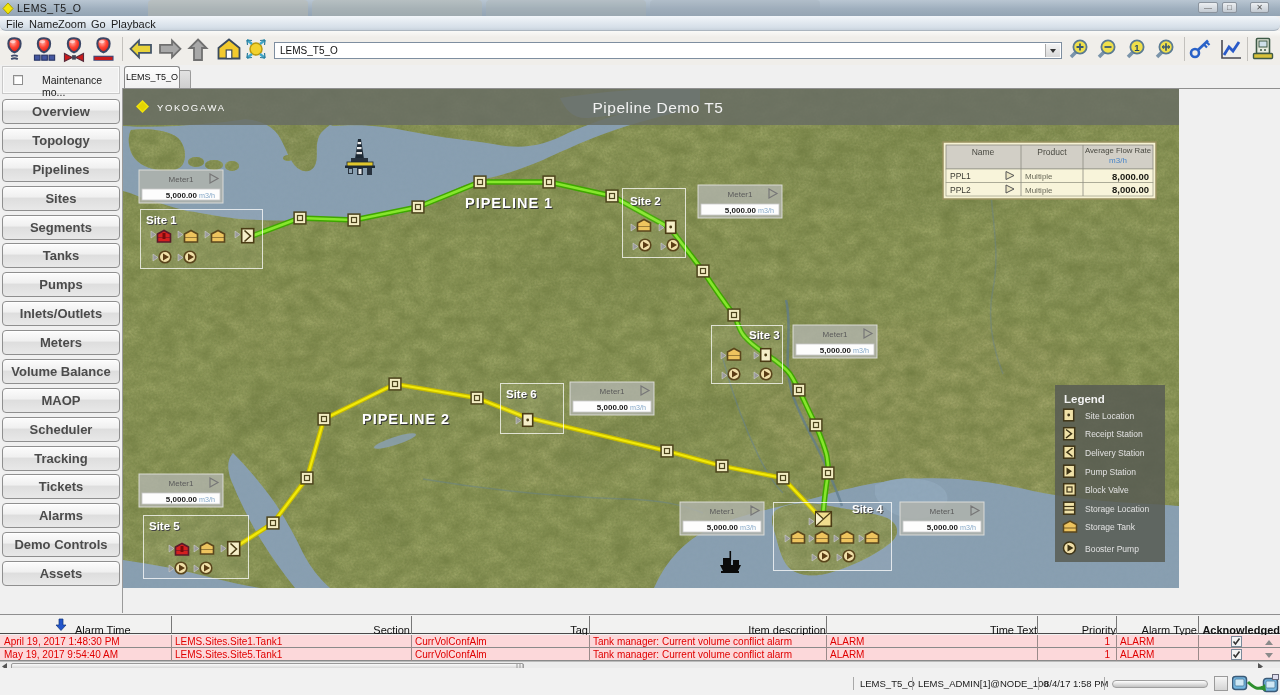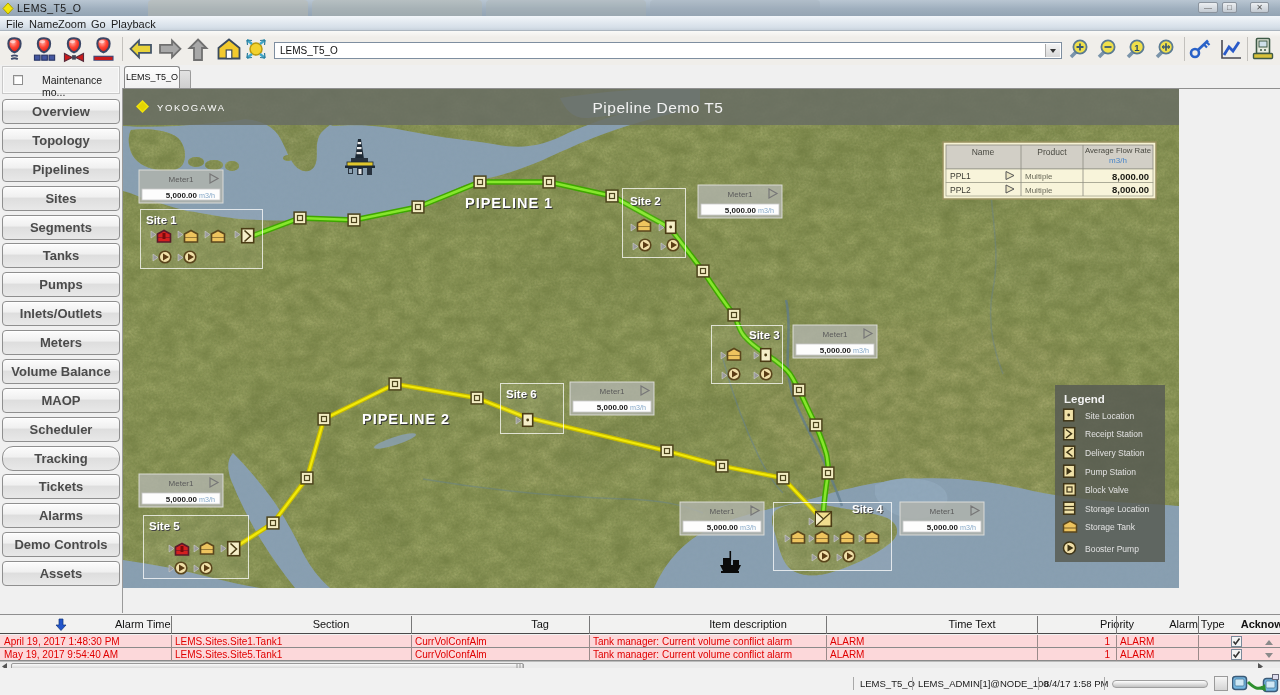--- a/index.html
+++ b/index.html
@@ -10,21 +10,21 @@
   #titlebar { left:0; top:0; width:1280px; height:16px;
     background:linear-gradient(180deg,#b9c6d2 0%,#9fafbe 55%,#93a4b4 100%); }
   #titlebar .ghost { position:absolute; top:0; height:16px; border-radius:4px 4px 0 0; }
   #title-text { position:absolute; left:17px; top:2px; font-size:10.5px; color:#1a1a1a; letter-spacing:0.4px;}
   
   .winbtn { position:absolute; top:2px; height:11px; background:linear-gradient(180deg,#eceff2,#c3cad2);
     border:1px solid #8b949e; border-radius:2px; color:#555; font-size:8px; line-height:10px; text-align:center; }
   
   #menubar { left:0; top:16px; width:1280px; height:15px;
     background:linear-gradient(180deg,#f2f6fa 0%,#d6dfe8 80%,#c9d3dd 100%);
-    border-bottom:1px solid #aab4be; font-size:11px; color:#1c1c1c; }
+    border-bottom:1px solid #aab4be; font-size:11px; color:#1c1c1c;border-radius:6px; }
   #menubar span { position:absolute; top:2px; }
   
   #toolbar { left:0; top:31px; width:1280px; height:34px; background:linear-gradient(180deg,#fafaf8 0%,#f0eeea 18%); }
   .tsep { position:absolute; top:6px; width:1px; height:24px; background:#c3c1bd; }
   #combo { position:absolute; left:274px; top:11px; width:788px; height:17px; background:#fff;
     border:1px solid #7e8ea0; font-size:10px; color:#111; }
   #combo .txt{ position:absolute; left:5px; top:2px; }
   #combo .dd { position:absolute; right:1px; top:1px; width:15px; height:13px; background:linear-gradient(180deg,#f4f4f4,#d8d8d8); border-left:1px solid #aaa; }
   #combo .dd:after{ content:""; position:absolute; left:4px; top:5px; border:3.5px solid transparent; border-top:4.5px solid #333; }
   
@@ -38,21 +38,21 @@
   #paneline { left:122px; top:88px; width:1158px; height:1px; background:#8f8f8f; }
   #paneleft { left:122px; top:88px; width:1px; height:525px; background:#9a9a9a; }
   
   .sbtn { position:absolute; left:2px; width:118px; height:25px;
     background:linear-gradient(180deg,#fcfcfc 0%,#f0f0f0 42%,#dedede 50%,#e8e8e8 100%);
     border:1px solid #8f8f8f; border-radius:4px; color:#4b4b4b; font-weight:bold; font-size:13px;
     text-align:center; line-height:23px; box-shadow:inset 0 1px 0 #fff; }
   
   #alarmpane { left:0; top:614px; width:1280px; height:54px; background:#f1f1f1; border-top:1px solid #8f8f8f;}
   #alarmhdr { position:absolute; left:0; top:1px; width:1280px; height:18px; background:#f2f2f1; border-bottom:1px solid #4a4a4a; font-size:11px; color:#111;}
-  .hcol { position:absolute; top:2px; text-align:center;margin-left:40px; }
+  .hcol { position:absolute; top:8px; text-align:right; }
   .vline { position:absolute; top:0; width:1px; background:#787878; }
   .arow { position:absolute; left:0; width:1280px; height:13px; background:#fcd8da; border-bottom:1px solid #8a8a8a; font-size:10px; color:#e00000; white-space:nowrap;}
   .arow span{ position:absolute; top:1px; }
   #hscroll { position:absolute; left:0; top:46px; width:1280px; height:9px; background:#ececec; border-top:1px solid #bbb;}
   #hthumb { position:absolute; left:11px; top:0.5px; width:513px; height:8px; background:linear-gradient(180deg,#fafafa,#c9c9c9); border:1px solid #9a9a9a; border-radius:2px;}
   
   #statusbar { left:0; top:668px; width:1280px; height:27px; background:#f1f1f1; font-size:10.5px; color:#1a1a1a;}
   .ssep { position:absolute; top:9px; width:1px; height:13px; background:#a8a8a8; }
   #progress { position:absolute; left:1112px; top:12px; width:96px; height:8px; border:1px solid #9f9f9f; border-radius:4px;
      background:linear-gradient(180deg,#ffffff,#c2c2c2); }
@@ -198,21 +198,21 @@
     <div class="sbtn" style="top:157px;">Pipelines</div>
     <div class="sbtn" style="top:186px;">Sites</div>
     <div class="sbtn" style="top:215px;">Segments</div>
     <div class="sbtn" style="top:243px;">Tanks</div>
     <div class="sbtn" style="top:272px;">Pumps</div>
     <div class="sbtn" style="top:301px;">Inlets/Outlets</div>
     <div class="sbtn" style="top:330px;">Meters</div>
     <div class="sbtn" style="top:359px;">Volume Balance</div>
     <div class="sbtn" style="top:388px;">MAOP</div>
     <div class="sbtn" style="top:417px;">Scheduler</div>
-    <div class="sbtn" style="top:446px;border-radius:11px;">Tracking</div>
+    <div class="sbtn" style="top:446px;">Tracking</div>
     <div class="sbtn" style="top:474px;">Tickets</div>
     <div class="sbtn" style="top:503px;">Alarms</div>
     <div class="sbtn" style="top:532px;">Demo Controls</div>
     <div class="sbtn" style="top:561px;">Assets</div>
   </div>
 
 <svg id="map" class="abs" style="left:123px;top:89px" width="1056" height="499" viewBox="0 0 1056 499">
 <defs>
   <filter id="ftexland" x="-2%" y="-2%" width="104%" height="104%" color-interpolation-filters="sRGB">
     <feTurbulence type="fractalNoise" baseFrequency="0.055 0.075" numOctaves="4" seed="13" result="t1"></feTurbulence>

